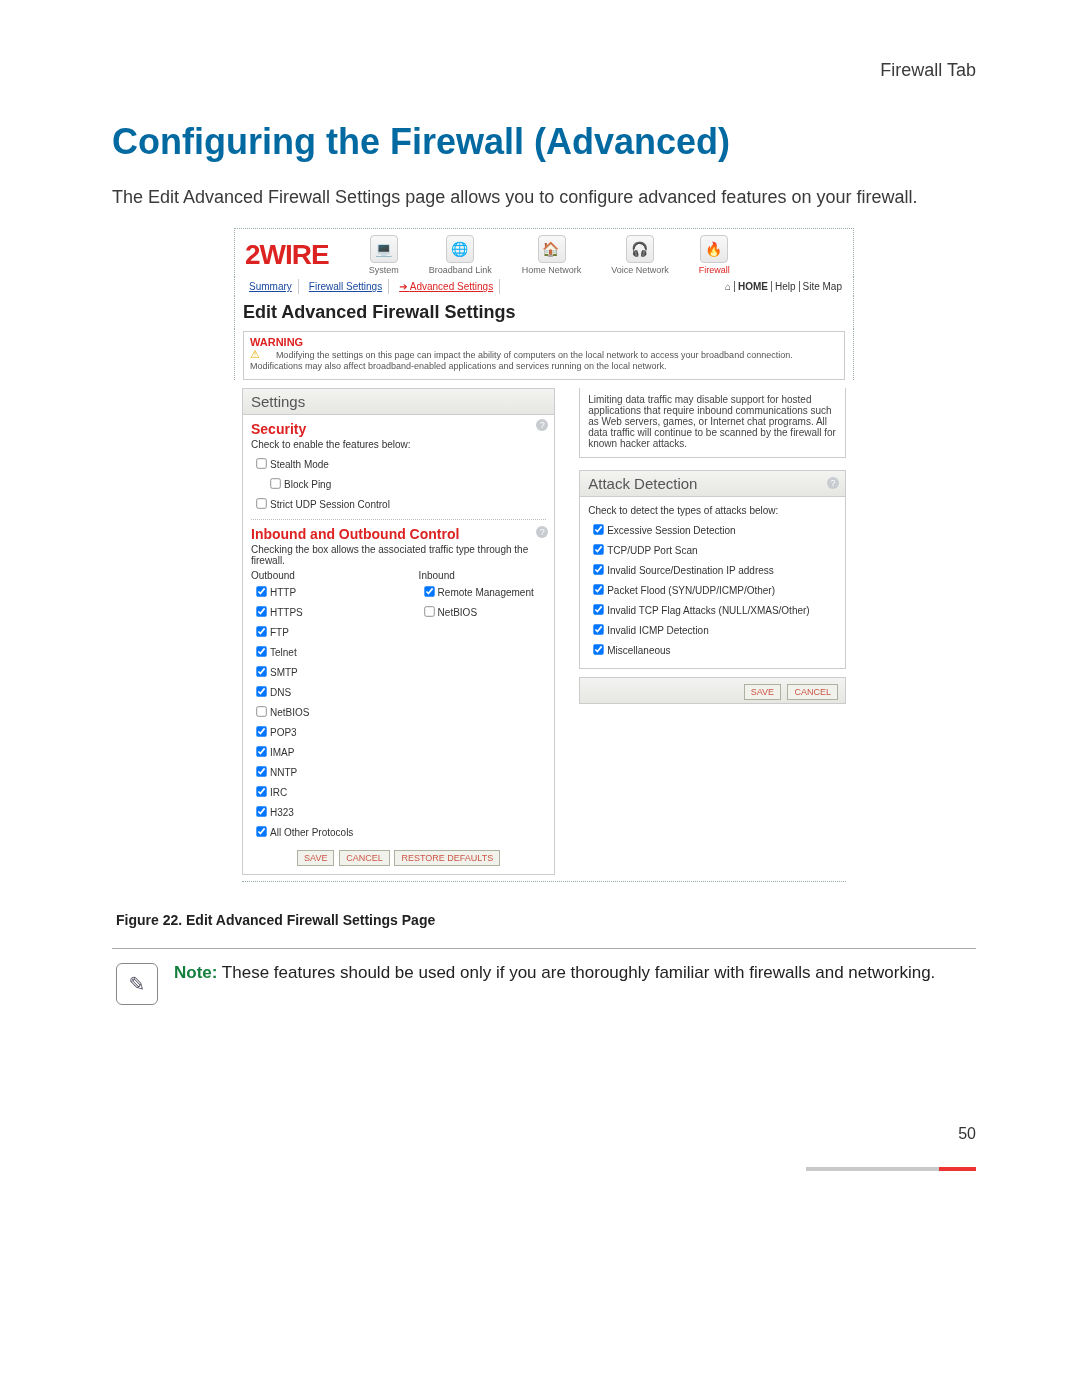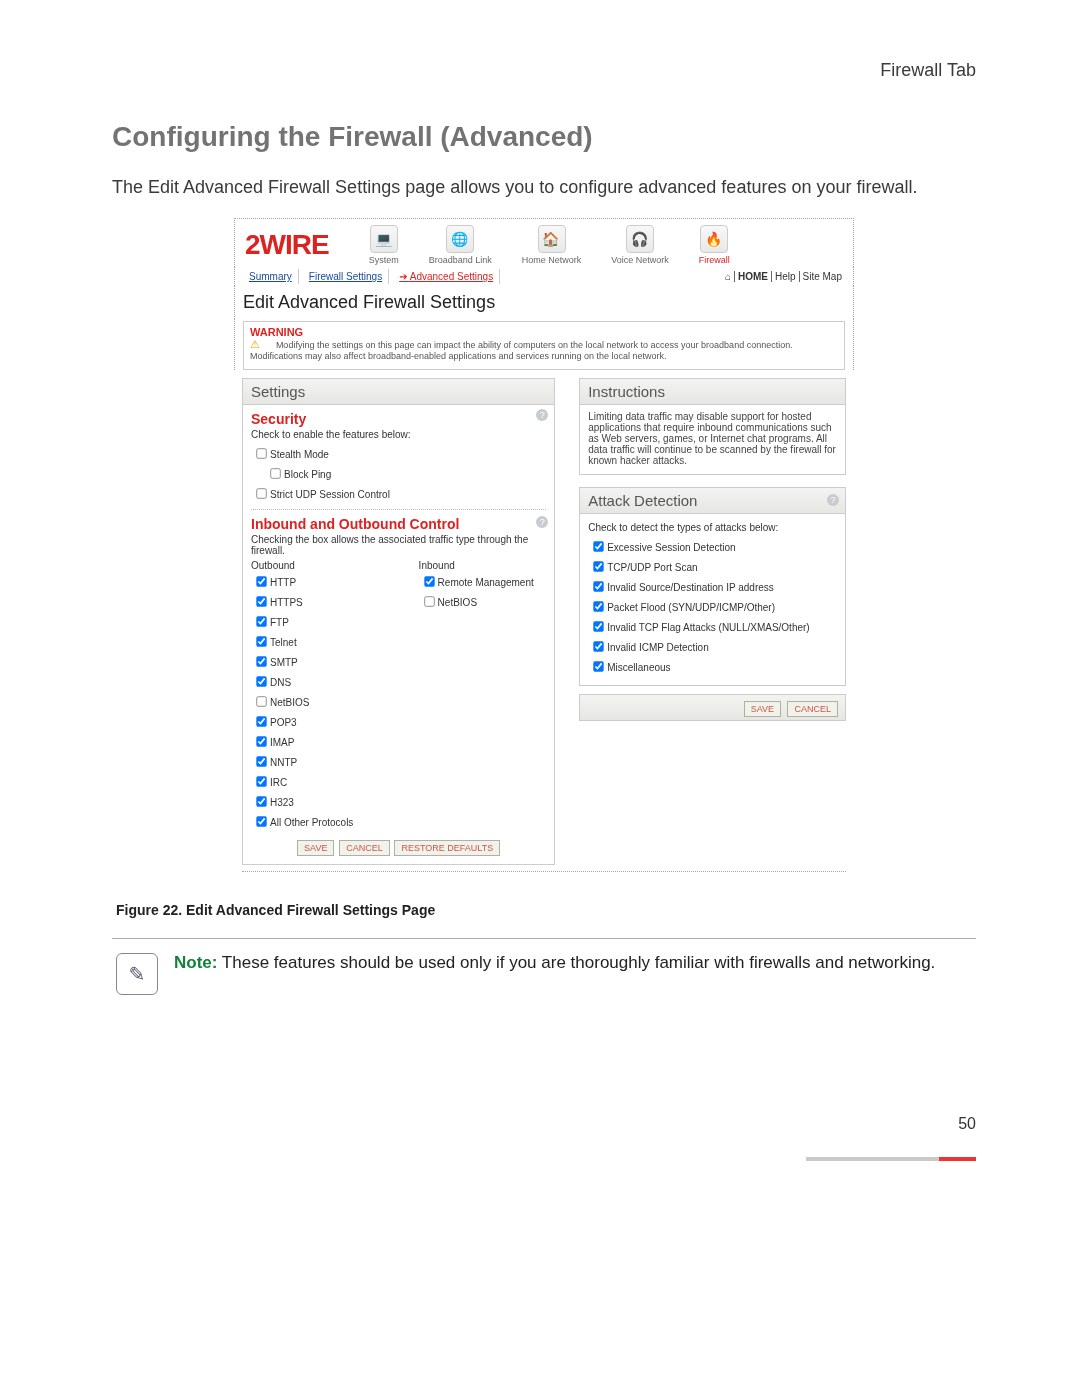--- a/index.html
+++ b/index.html
@@ -14,23 +14,23 @@
     padding: 60px 104px 40px 112px;
     position: relative;
   }
   .top-tab {
     text-align: right;
     font-size: 18px;
     color: #3a3a3a;
     margin-bottom: 40px;
   }
   .heading {
-    font-size: 28px;
+    font-size: 36px;
     font-weight: bold;
-    color: #737373;
+    color: #0369a1;
     margin-bottom: 24px;
   }
   .intro {
     font-size: 18px;
     color: #3a3a3a;
     margin-bottom: 20px;
   }
 
   
   .screenshot {
@@ -89,21 +89,21 @@
   .tab { padding:2px 6px; border-right:1px solid #ccc; color:#1a4aa0; text-decoration:underline; }
   .tab.active { color:#d22; text-decoration: underline; }
   .tab .arrow { color:#d22; text-decoration:none; }
   .home-links { font-size:10px; color:#333; }
   .home-links .h { font-weight:bold; }
   .home-links span { padding:0 3px; border-right:1px solid #666;}
   .home-links span:last-child{border:none;}
 
   .page-title {
     font-size: 18px;
-    font-weight: normal;
+    font-weight: bold;
     color: #222;
     padding: 6px 8px;
     border:1px dotted #9aa;
     border-top:none; border-bottom:none;
   }
 
   .warn-box {
     margin:0 8px 8px 8px;
     border:1px solid #ccc;
     padding:4px 6px 8px 6px;
@@ -323,21 +323,20 @@
           </div>
           <div class="btn-row">
             <span class="btn">SAVE</span>
             <span class="btn">CANCEL</span>
             <span class="btn">RESTORE DEFAULTS</span>
           </div>
         </div>
       </div>
 
       <div class="colR">
-        <div class="panel-head">Instructions</div>
         <div class="panel panel-right-first">
           <div class="rtxt">Limiting data traffic may disable support for hosted applications that require inbound communications such as Web servers, games, or Internet chat programs. All data traffic will continue to be scanned by the firewall for known hacker attacks.</div>
         </div>
 
         <div class="adhead">
           <span>Attack Detection</span>
           <div class="help">?</div>
         </div>
         <div class="panel">
           <div class="sub">Check to detect the types of attacks below:</div>

